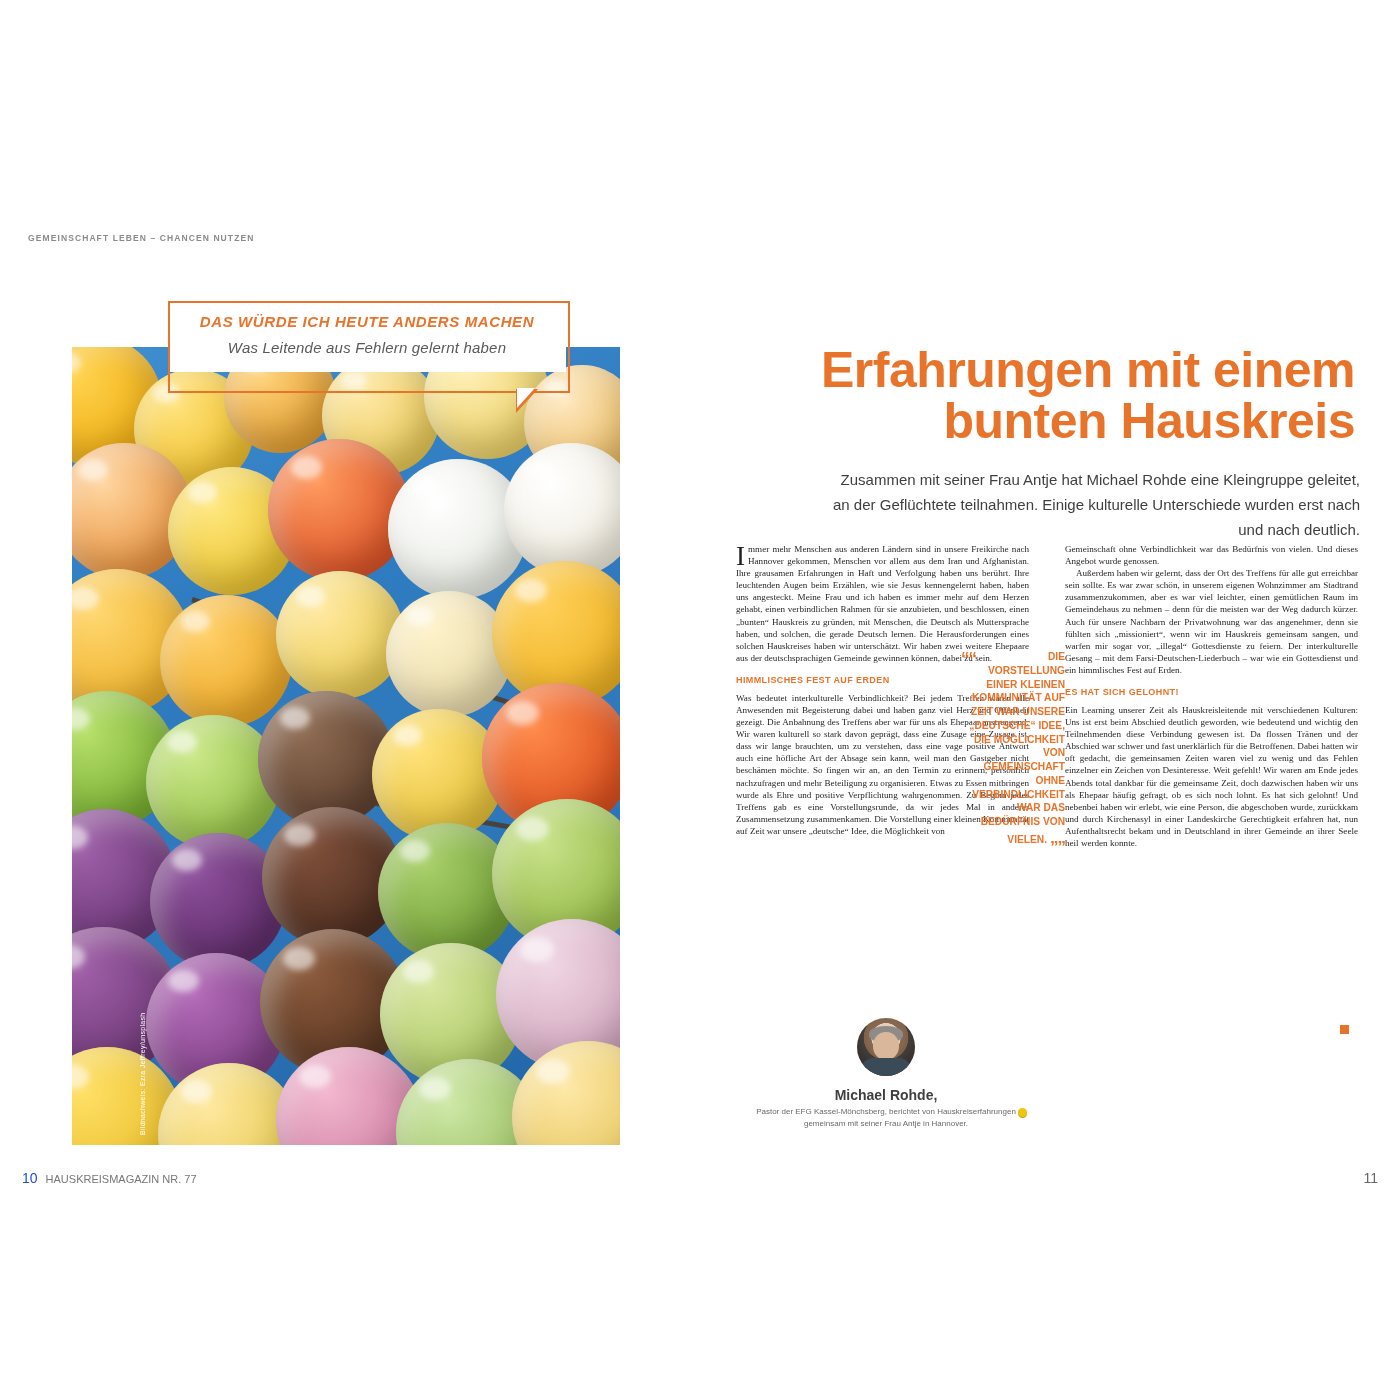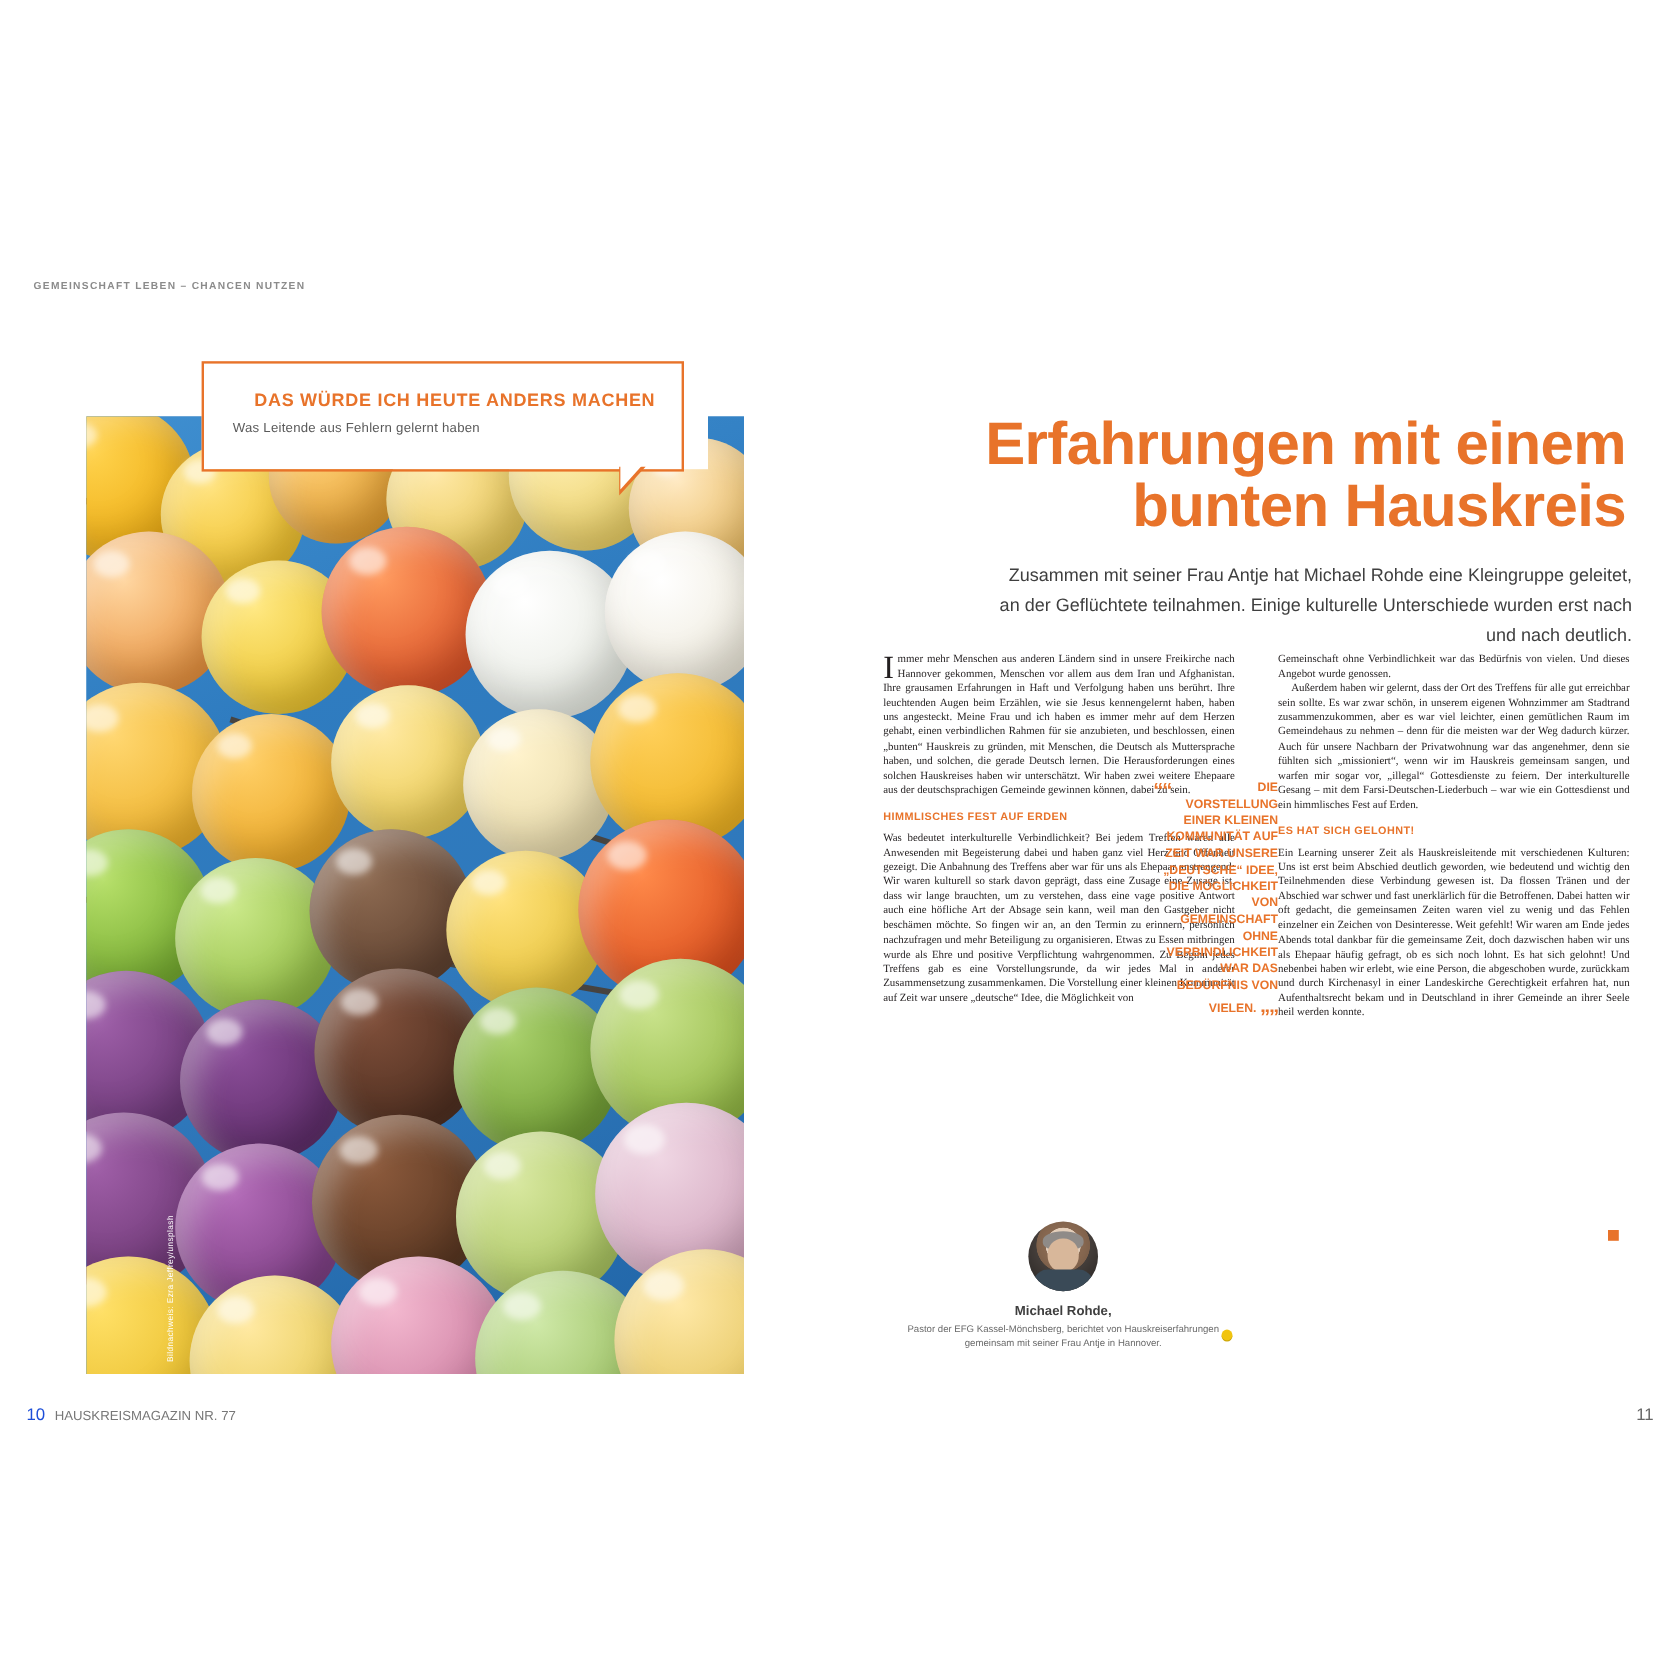--- a/index.html
+++ b/index.html
@@ -34,32 +34,33 @@
   .credit{
     position:absolute;left:74px;bottom:10px;
     transform:rotate(-90deg);transform-origin:left bottom;
     font-family:"Liberation Sans",sans-serif;font-size:7px;color:#ffffff;
     letter-spacing:.3px;white-space:nowrap;
   }
 
   
   .bubble{
     position:absolute;left:168px;top:301px;width:398px;
-    background:#ffffff;padding:12px;
+    background:#ffffff;padding:0;
     box-shadow:0 0 0 0 rgba(0,0,0,0);
+    font-style:italic;
   }
   .bubble-inner{padding:12px 14px 16px 14px;}
   .bubble-title{
     font-family:"Liberation Sans",sans-serif;
     font-size:15px;font-weight:700;letter-spacing:.6px;
     color:#e8732a;text-align:center;text-transform:uppercase;
   }
   .bubble-sub{
     font-family:"Liberation Sans",sans-serif;
-    font-size:11px;color:#5a5a5a;margin-top:9px;letter-spacing:.2px;
+    font-size:15px;color:#5a5a5a;text-align:center;margin-top:9px;letter-spacing:.2px;
   }
   .bubble-frame{
     position:absolute;left:168px;top:301px;width:398px;height:88px;
     border:2px solid #e8732a;pointer-events:none;
   }
   .bubble-frame-tail{
     position:absolute;left:516px;top:389px;width:0;height:0;
     border-left:22px solid #e8732a;border-bottom:24px solid transparent;
   }
   .bubble-frame-tail-in{
@@ -128,21 +129,21 @@
     box-shadow:inset 0 -10px 16px rgba(0,0,0,.35);
     overflow:hidden;position:relative;
   }
   .avatar .face{position:absolute;left:16px;top:14px;width:26px;height:28px;border-radius:48%;
     background:#d8b79a;}
   .avatar .hair{position:absolute;left:12px;top:8px;width:34px;height:16px;border-radius:50% 50% 40% 40%;
     background:#8f8b88;}
   .avatar .body{position:absolute;left:4px;top:40px;width:50px;height:24px;border-radius:12px;
     background:#3a4a57;}
   .author-name{
-    font-family:"Liberation Sans",sans-serif;font-size:11px;font-weight:700;
+    font-family:"Liberation Sans",sans-serif;font-size:14px;font-weight:700;
     color:#3f3f3f;margin-top:11px;
   }
   .author-desc{
     font-family:"Liberation Sans",sans-serif;font-size:8px;line-height:1.45;
     color:#6a6a6a;margin-top:3px;
   }
   .end-mark{
     position:absolute;left:640px;top:1025px;width:9px;height:9px;background:#e8732a;
   }
   .pin{

